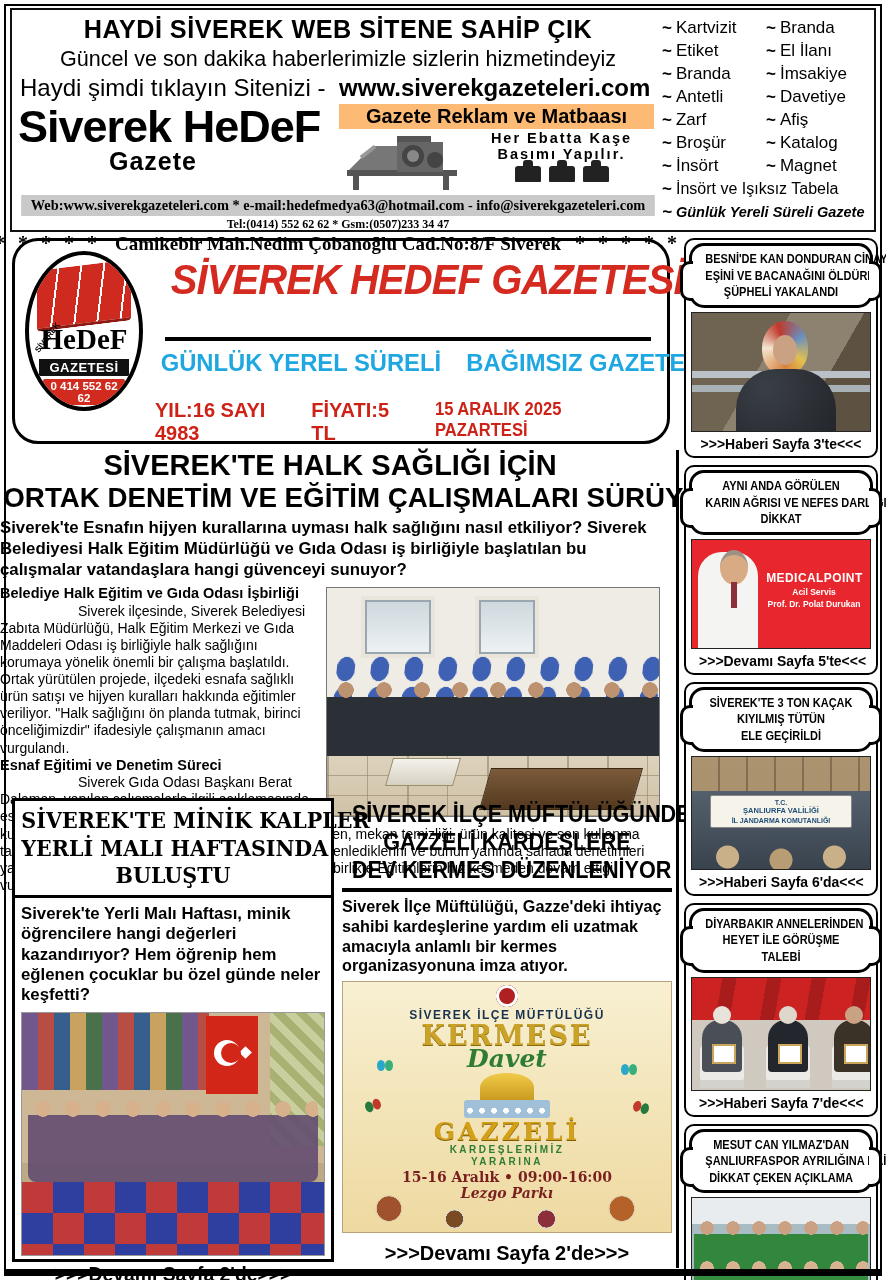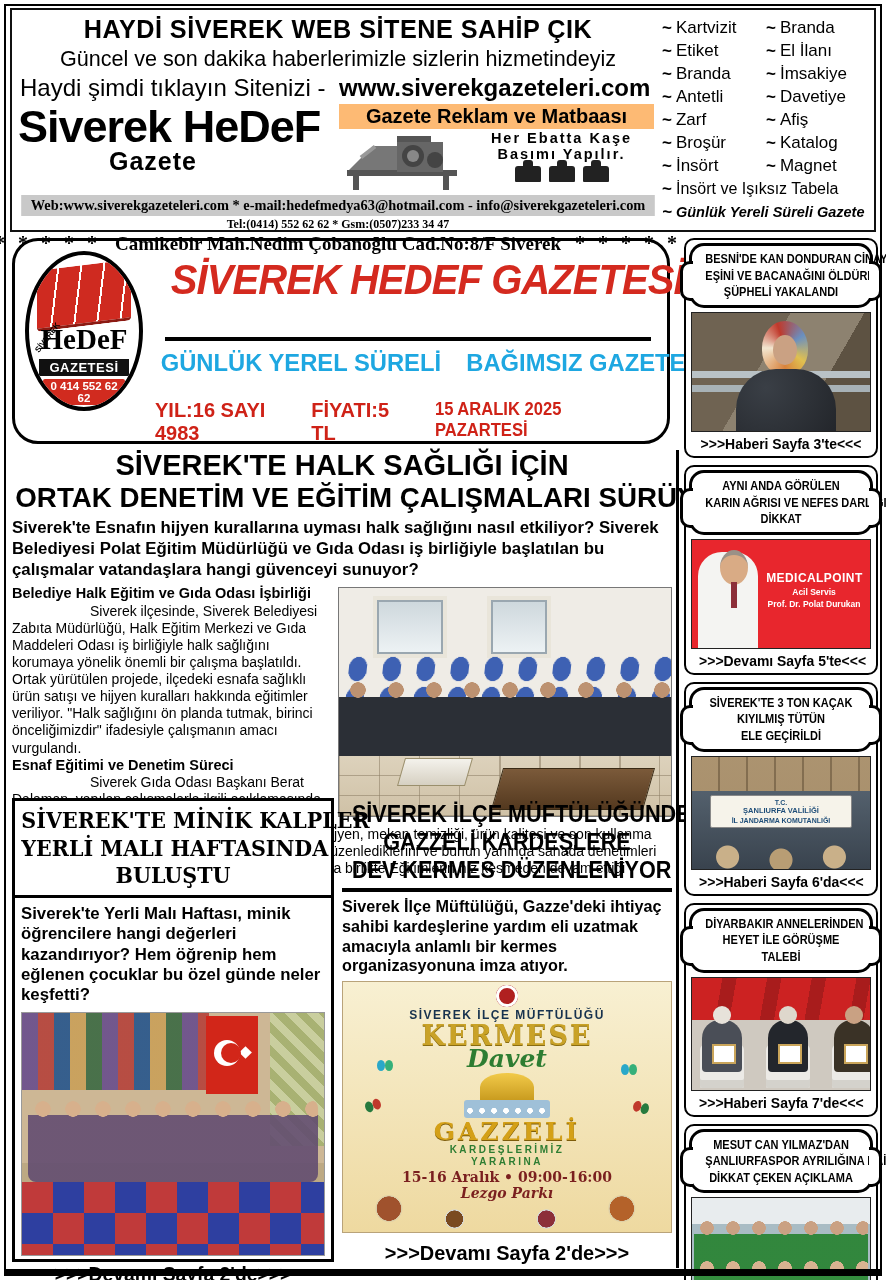--- a/index.html
+++ b/index.html
@@ -65,21 +65,21 @@
   .mh-sub{position:absolute;left:138px;top:108px;width:510px;text-align:center;color:#1ea7e1;
           font-weight:bold;font-size:24.5px;white-space:nowrap;transform:scaleX(.97);}
   .mh-sub .gap{display:inline-block;width:26px;}
   .mh-info{position:absolute;left:140px;right:14px;top:158px;display:flex;justify-content:space-between;
            color:#cf2217;font-weight:bold;}
   .mh-info .i1{font-size:20px;}
   .mh-info .i2{font-size:20px;}
   .mh-info .i3{font-size:18px;transform:scaleX(.92);transform-origin:right;}
 
   
-  .main-art{position:absolute;left:12px;top:450px;width:660px;height:346px;box-sizing:border-box;}
+  .main-art{position:absolute;left:0;top:450px;width:660px;height:346px;box-sizing:border-box;}
   .ma-h1{text-align:center;font-weight:bold;font-size:29px;line-height:1.1;white-space:nowrap;}
   .ma-h2{text-align:center;font-weight:bold;font-size:28px;line-height:1.12;white-space:nowrap;transform:scaleX(.99);}
   .ma-lead{font-weight:bold;font-size:16.8px;line-height:1.25;margin-top:5px;}
   .ma-bodywrap{margin-top:4px;}
   .photo-meeting{position:relative;float:right;width:332px;height:228px;margin:2px 0 2px 6px;
                  border:1px solid #777;background:linear-gradient(#efece6 0 56%,#e6dcc9 56%);overflow:hidden;}
   .pm-win{position:absolute;top:8px;width:66px;height:54px;background:linear-gradient(#cdd7dc,#eef3f5);
           border:4px solid #e9e5da;box-shadow:inset 0 0 0 2px #9aa7b0;}
   .pm-win.w1{left:34px;} .pm-win.w2{left:148px;width:56px;}
   .pm-chairs{position:absolute;left:0;right:0;top:66px;height:64px;transform:skewX(-6deg);
@@ -332,21 +332,21 @@
     <div class="mh-info">
       <span class="i1">YIL:16 SAYI 4983</span>
       <span class="i2">FİYATI:5 TL</span>
       <span class="i3">15 ARALIK 2025 PAZARTESİ</span>
     </div>
   </section>
 
   <article class="main-art">
     <div class="ma-h1">SİVEREK'TE HALK SAĞLIĞI İÇİN</div>
     <div class="ma-h2">ORTAK DENETİM VE EĞİTİM ÇALIŞMALARI SÜRÜYOR</div>
-    <div class="ma-lead">Siverek'te Esnafın hijyen kurallarına uyması halk sağlığını nasıl etkiliyor? Siverek Belediyesi Polat Eğitim Müdürlüğü ve Gıda Odası iş birliğiyle başlatılan bu çalışmalar vatandaşlara hangi güvenceyi sunuyor?</div>
+    <div class="ma-lead">Siverek'te Esnafın hijyen kurallarına uyması halk sağlığını nasıl etkiliyor? Siverek Belediyesi Halk Eğitim Müdürlüğü ve Gıda Odası iş birliğiyle başlatılan bu çalışmalar vatandaşlara hangi güvenceyi sunuyor?</div>
     <div class="ma-bodywrap">
       <div class="photo-meeting">
         <div class="pm-win w1"></div>
         <div class="pm-win w2"></div>
         <div class="pm-chairs"></div>
         <div class="pm-people"></div>
         <div class="pm-floor"></div>
         <div class="pm-table t2"></div>
         <div class="pm-table t1"></div>
       </div>

